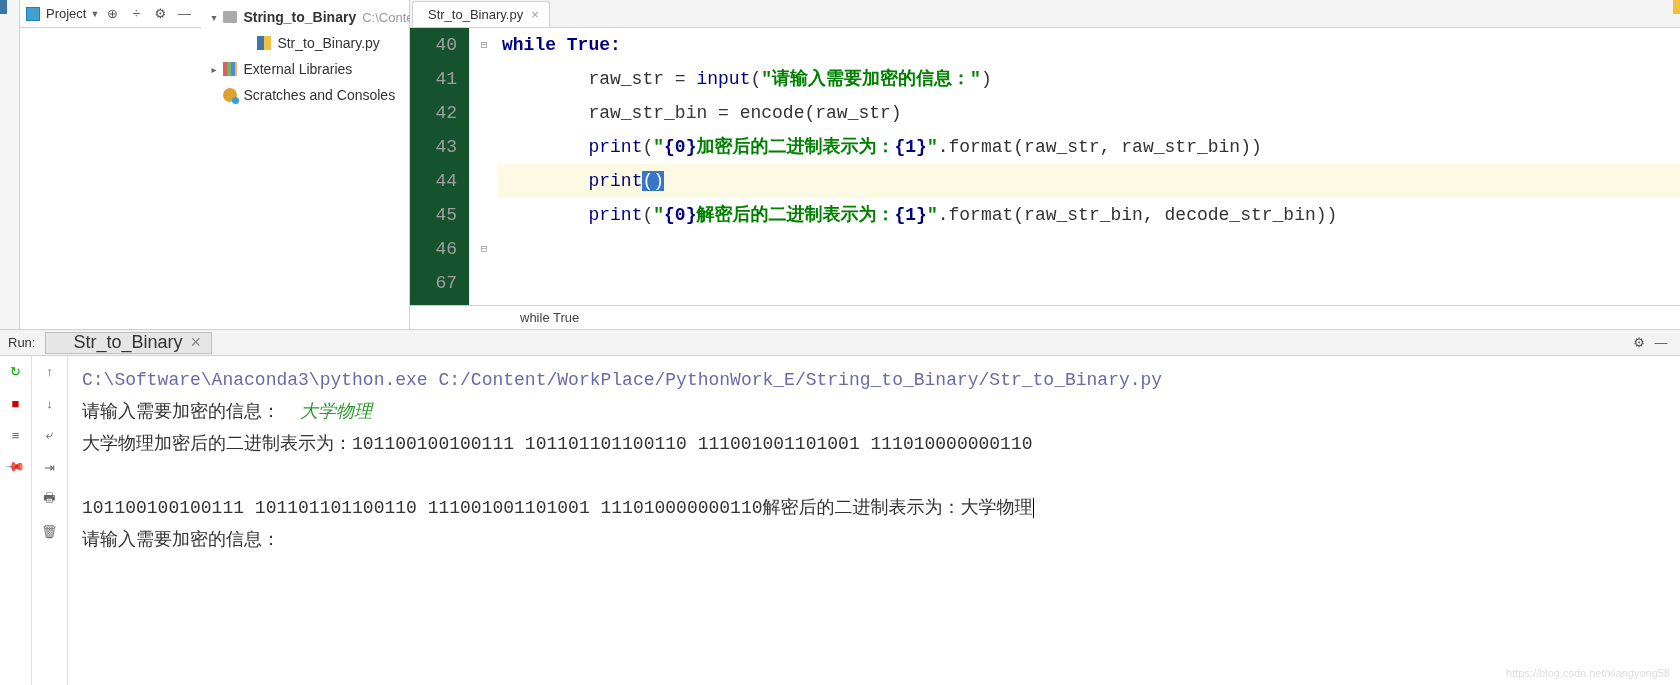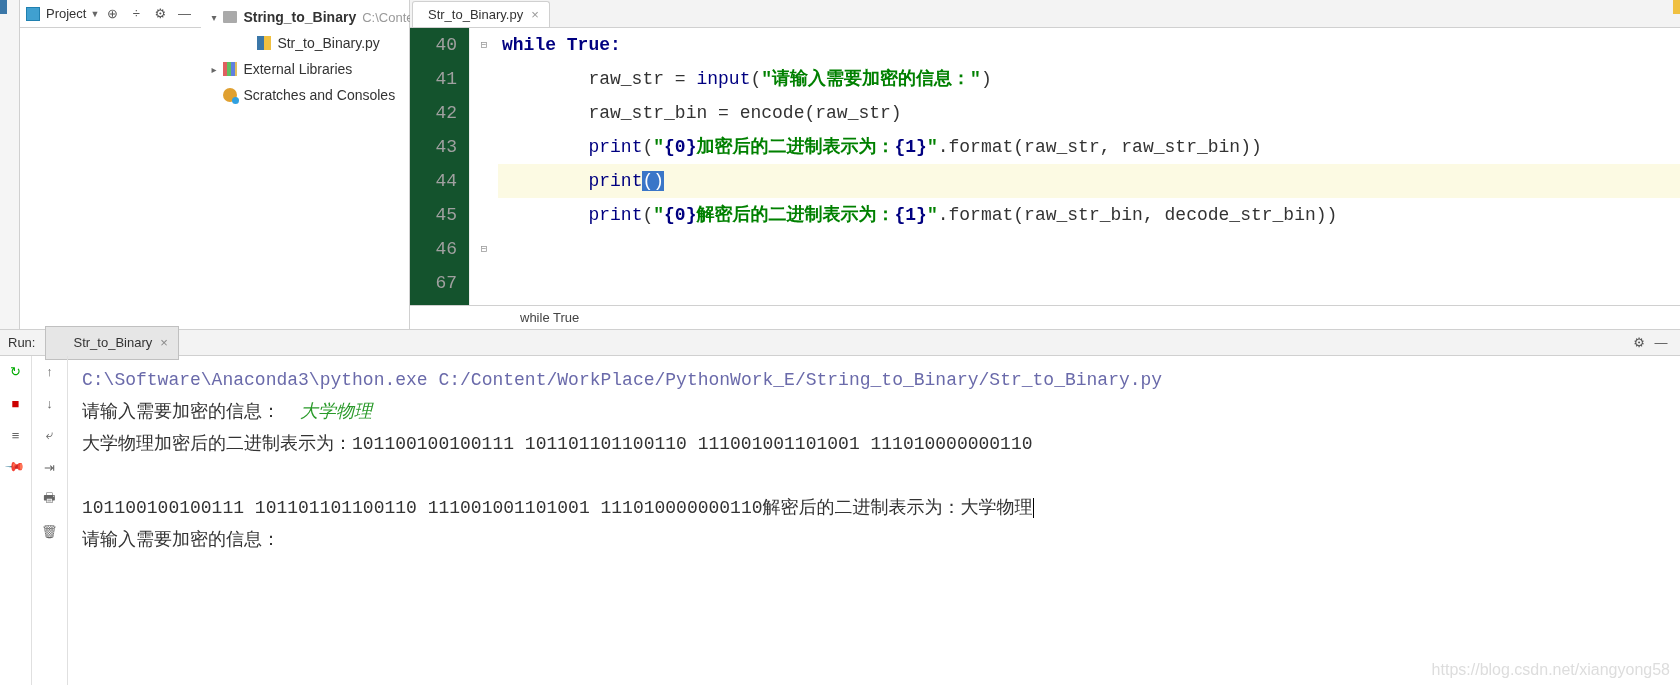--- a/index.html
+++ b/index.html
@@ -51,40 +51,40 @@
 .str { color: #008000; font-weight: bold; }
 .fmt { color: #000080; font-weight: bold; }
 .sel { background: #3a76c8; color: #fff; }
 
 .breadcrumb { height: 24px; border-top: 1px solid #d0d0d0; display: flex; align-items: center; padding-left: 110px; color: #444; font-size: 13px; }
 
 
 .bottom { display: flex; flex-direction: column; height: 355px; }
 .run-header { height: 26px; display: flex; align-items: center; background: #f3f3f3; border-bottom: 1px solid #d0d0d0; padding: 0 8px; }
 .run-header .run-lbl { margin-right: 10px; }
-.run-tab { height: 22px; padding: 16px 10px; background: #e6e6e6; border: 1px solid #c0c0c0; display: flex; align-items: center; font-size: 13px; }
+.run-tab { height: 22px; padding: 4px 10px; background: #e6e6e6; border: 1px solid #c0c0c0; display: flex; align-items: center; font-size: 18px; }
 .run-tab .py-icon { margin-right: 5px; width:12px; height:12px; }
 .run-tab .close-x { margin-left: 8px; color: #888; cursor: pointer; }
 .run-header .spacer { flex: 1; }
 .run-header .btn { width: 22px; height: 22px; display: flex; align-items: center; justify-content: center; cursor: pointer; color: #555; }
 
 .run-body { flex: 1; display: flex; }
 .run-side { width: 32px; border-right: 1px solid #e0e0e0; display: flex; flex-direction: column; align-items: center; padding-top: 6px; gap: 14px; }
 .run-side2 { width: 36px; border-right: 1px solid #e0e0e0; display: flex; flex-direction: column; align-items: center; padding-top: 6px; gap: 14px; }
 .run-side .ico, .run-side2 .ico { width: 18px; height: 18px; display: flex; align-items: center; justify-content: center; cursor: pointer; color: #666; }
 .ico.green { color: #0a0; }
 .ico.red { color: #c00; }
 .ico-pin { transform: rotate(45deg); }
 
 .console { flex: 1; padding: 8px 14px; font-family: "Consolas","Courier New",monospace; font-size: 18px; line-height: 32px; }
 .console .cmd { color: #6a6aaa; }
 .console .user-in { color: #2a9a2a; font-style: italic; margin-left: 20px; }
 .cursor-bar { display:inline-block; width:1px; height:20px; background:#000; vertical-align:middle; }
 
-.watermark { position: absolute; right: 10px; bottom: 6px; color: #ddd; font-size: 16px; margin-top: 48px; }
+.watermark { position: absolute; right: 10px; bottom: 6px; color: #ddd; font-size: 11px; margin-top: 48px; }
 </style>
 </head>
 <body>
 
 <div class="top-split">
   <div class="outer-left">
     <div class="gutter-bar"></div>
     <div class="left-panel">
       <div class="left-header">
         <div class="proj-icon"></div>

